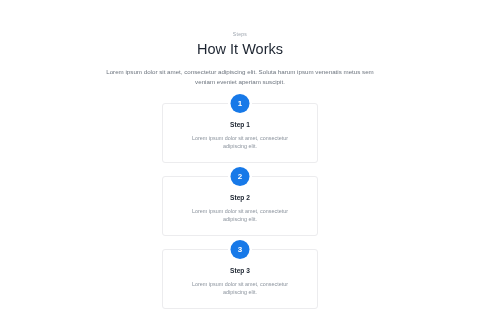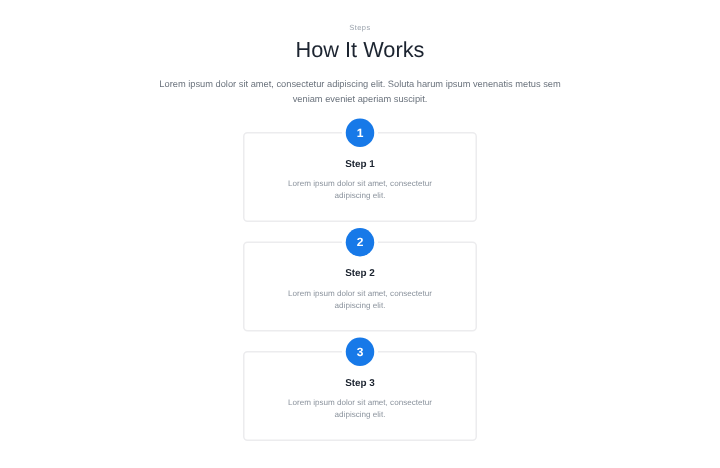--- a/index.html
+++ b/index.html
@@ -12,21 +12,21 @@
     background: #ffffff;
     font-family: "Liberation Sans", sans-serif;
     overflow: hidden;
   }
   .page {
     width: 480px;
     height: 312px;
     position: relative;
     background: #ffffff;
     box-sizing: border-box;
-    padding-top: 16px;
+    padding-top: 31px;
   }
   .eyebrow {
     text-align: center;
     font-size: 5px;
     color: #9aa2ac;
     letter-spacing: 0.3px;
     line-height: 7px;
     margin: 0 0 2px 0;
   }
   .title {

